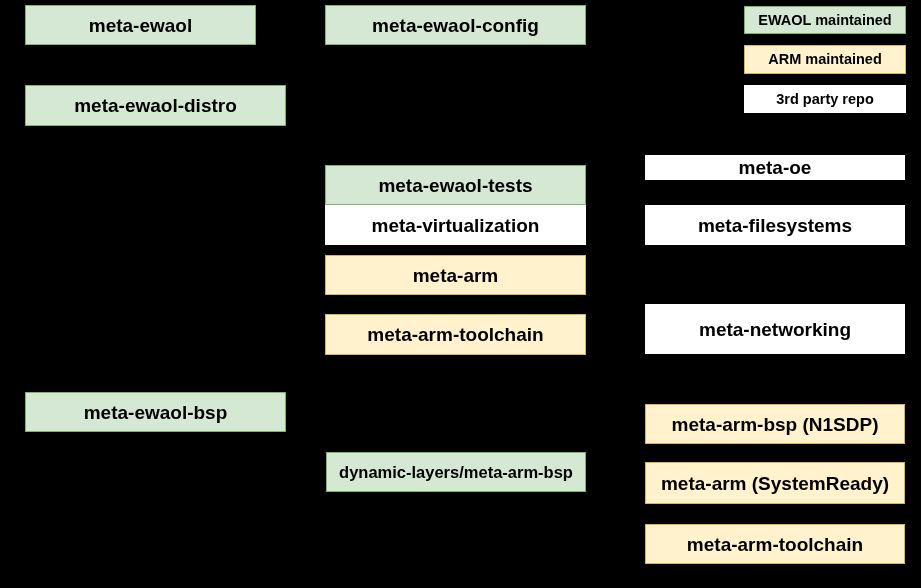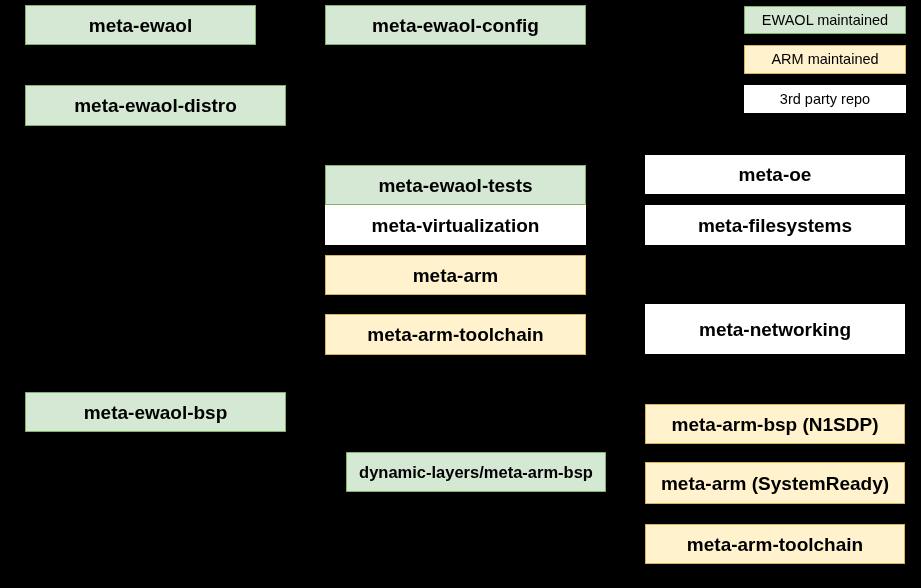--- a/index.html
+++ b/index.html
@@ -34,41 +34,40 @@
   }
   .box.arm {
     background: var(--arm-fill, #fff2cc);
     border: 1px solid var(--arm-border, #d6b656);
   }
   .box.third {
     background: var(--third-fill, #ffffff);
     border: 1px solid var(--third-fill, #ffffff);
   }
   .box.legend {
-    font-weight: normal;
+    font-weight: bold;
     font-size: 14.5px;
   }
   
   .box[data-name="layer-box-dynamic-layers-meta-arm-bsp"] {
     font-size: 16.5px;
-    margin-left: 20px;
   }
 </style>
 </head>
 <body>
 
 <div class="canvas" data-name="layer-diagram">
     <div class="box ewaol" data-name="layer-box-meta-ewaol" style="left: 25px; top: 5px; width: 231px; height: 40px;">meta-ewaol</div>
     <div class="box ewaol" data-name="layer-box-meta-ewaol-config" style="left: 325px; top: 5px; width: 261px; height: 40px;">meta-ewaol-config</div>
     <div class="box ewaol" data-name="layer-box-meta-ewaol-distro" style="left: 25px; top: 85px; width: 261px; height: 41px;">meta-ewaol-distro</div>
     <div class="box ewaol" data-name="layer-box-meta-ewaol-tests" style="left: 325px; top: 165px; width: 261px; height: 40px;">meta-ewaol-tests</div>
     <div class="box third" data-name="layer-box-meta-virtualization" style="left: 325px; top: 205px; width: 261px; height: 40px;">meta-virtualization</div>
     <div class="box arm" data-name="layer-box-meta-arm" style="left: 325px; top: 255px; width: 261px; height: 40px;">meta-arm</div>
     <div class="box arm" data-name="layer-box-meta-arm-toolchain" style="left: 325px; top: 314px; width: 261px; height: 41px;">meta-arm-toolchain</div>
-    <div class="box third" data-name="layer-box-meta-oe" style="left: 645px; top: 155px; width: 260px; height: 39px;">meta-oe</div>
+    <div class="box third" data-name="layer-box-meta-oe" style="left: 645px; top: 155px; width: 260px; height: 25px;">meta-oe</div>
     <div class="box third" data-name="layer-box-meta-filesystems" style="left: 645px; top: 205px; width: 260px; height: 40px;">meta-filesystems</div>
     <div class="box third" data-name="layer-box-meta-networking" style="left: 645px; top: 304px; width: 260px; height: 50px;">meta-networking</div>
     <div class="box ewaol" data-name="layer-box-meta-ewaol-bsp" style="left: 25px; top: 392px; width: 261px; height: 40px;">meta-ewaol-bsp</div>
     <div class="box ewaol" data-name="layer-box-dynamic-layers-meta-arm-bsp" style="left: 326px; top: 452px; width: 260px; height: 40px;">dynamic-layers/meta-arm-bsp</div>
     <div class="box arm" data-name="layer-box-meta-arm-bsp-n1sdp" style="left: 645px; top: 404px; width: 260px; height: 40px;">meta-arm-bsp (N1SDP)</div>
     <div class="box arm" data-name="layer-box-meta-arm-systemready" style="left: 645px; top: 462px; width: 260px; height: 42px;">meta-arm (SystemReady)</div>
     <div class="box arm" data-name="layer-box-meta-arm-toolchain-bsp" style="left: 645px; top: 524px; width: 260px; height: 40px;">meta-arm-toolchain</div>
     <div class="box ewaol legend" data-name="legend-item-ewaol-maintained" style="left: 744px; top: 6px; width: 162px; height: 28px;">EWAOL maintained</div>
     <div class="box arm legend" data-name="legend-item-arm-maintained" style="left: 744px; top: 45px; width: 162px; height: 29px;">ARM maintained</div>
     <div class="box third legend" data-name="legend-item-third-party-repo" style="left: 744px; top: 85px; width: 162px; height: 28px;">3rd party repo</div>

